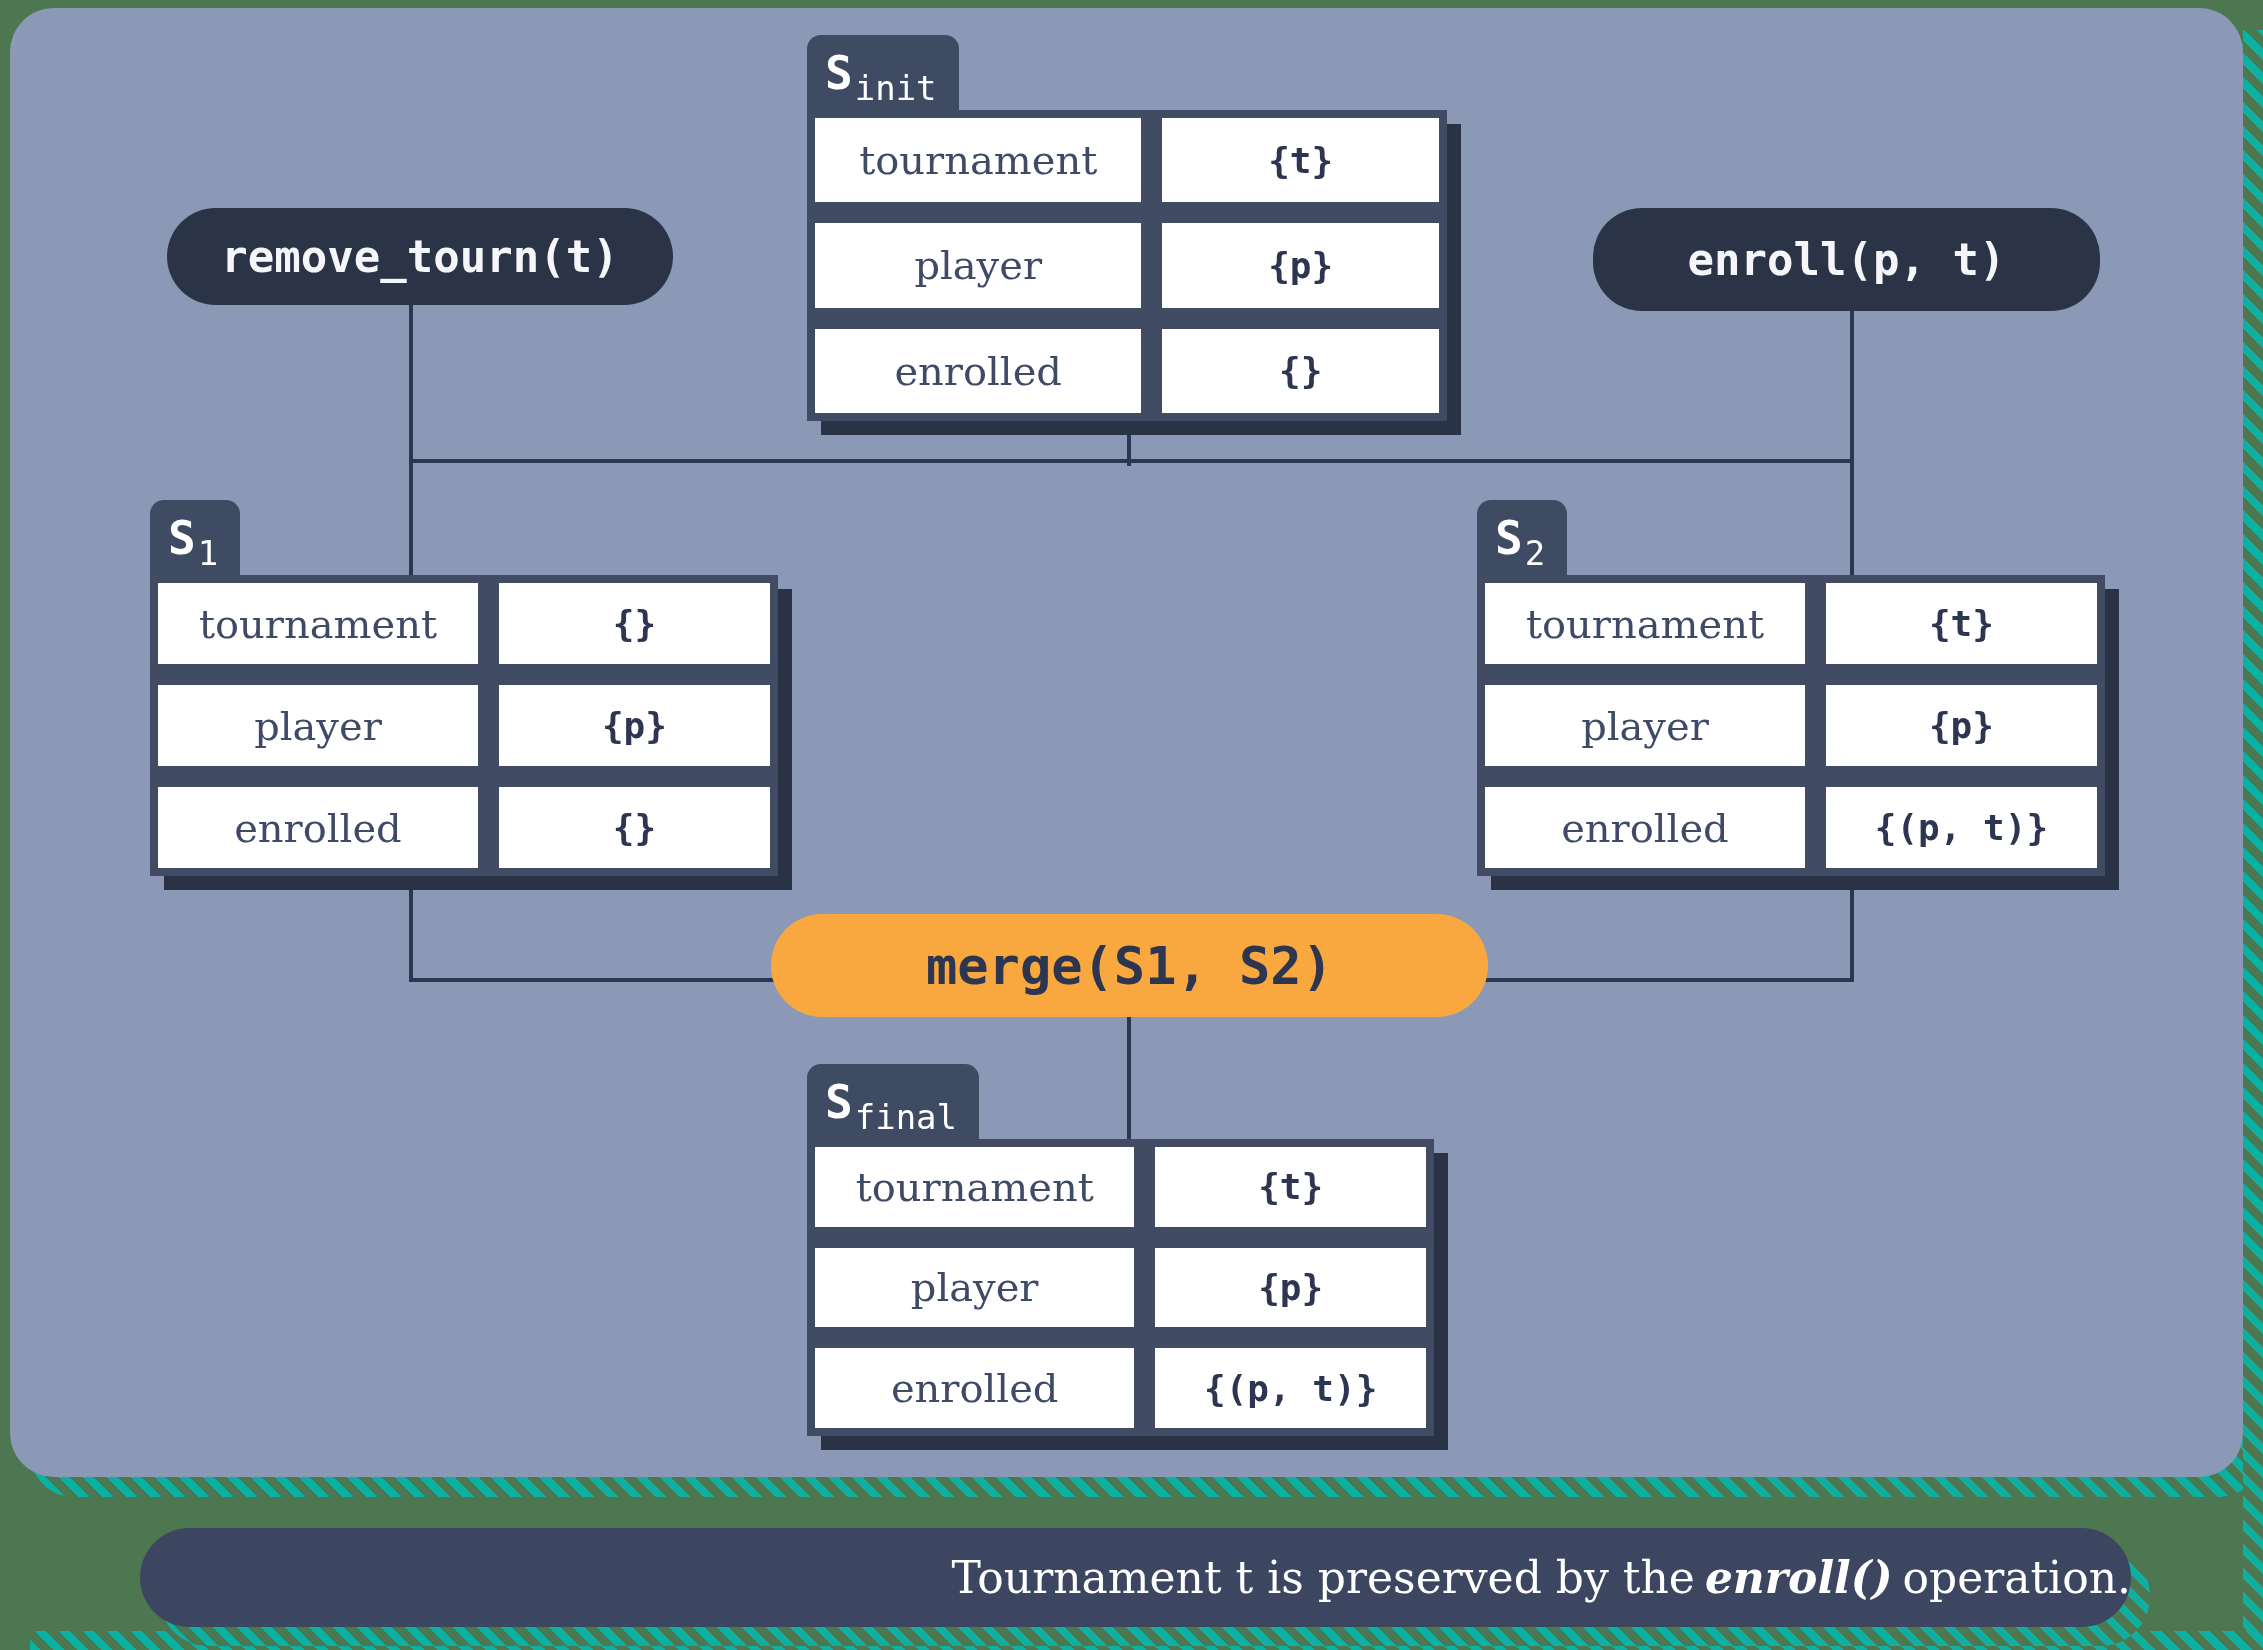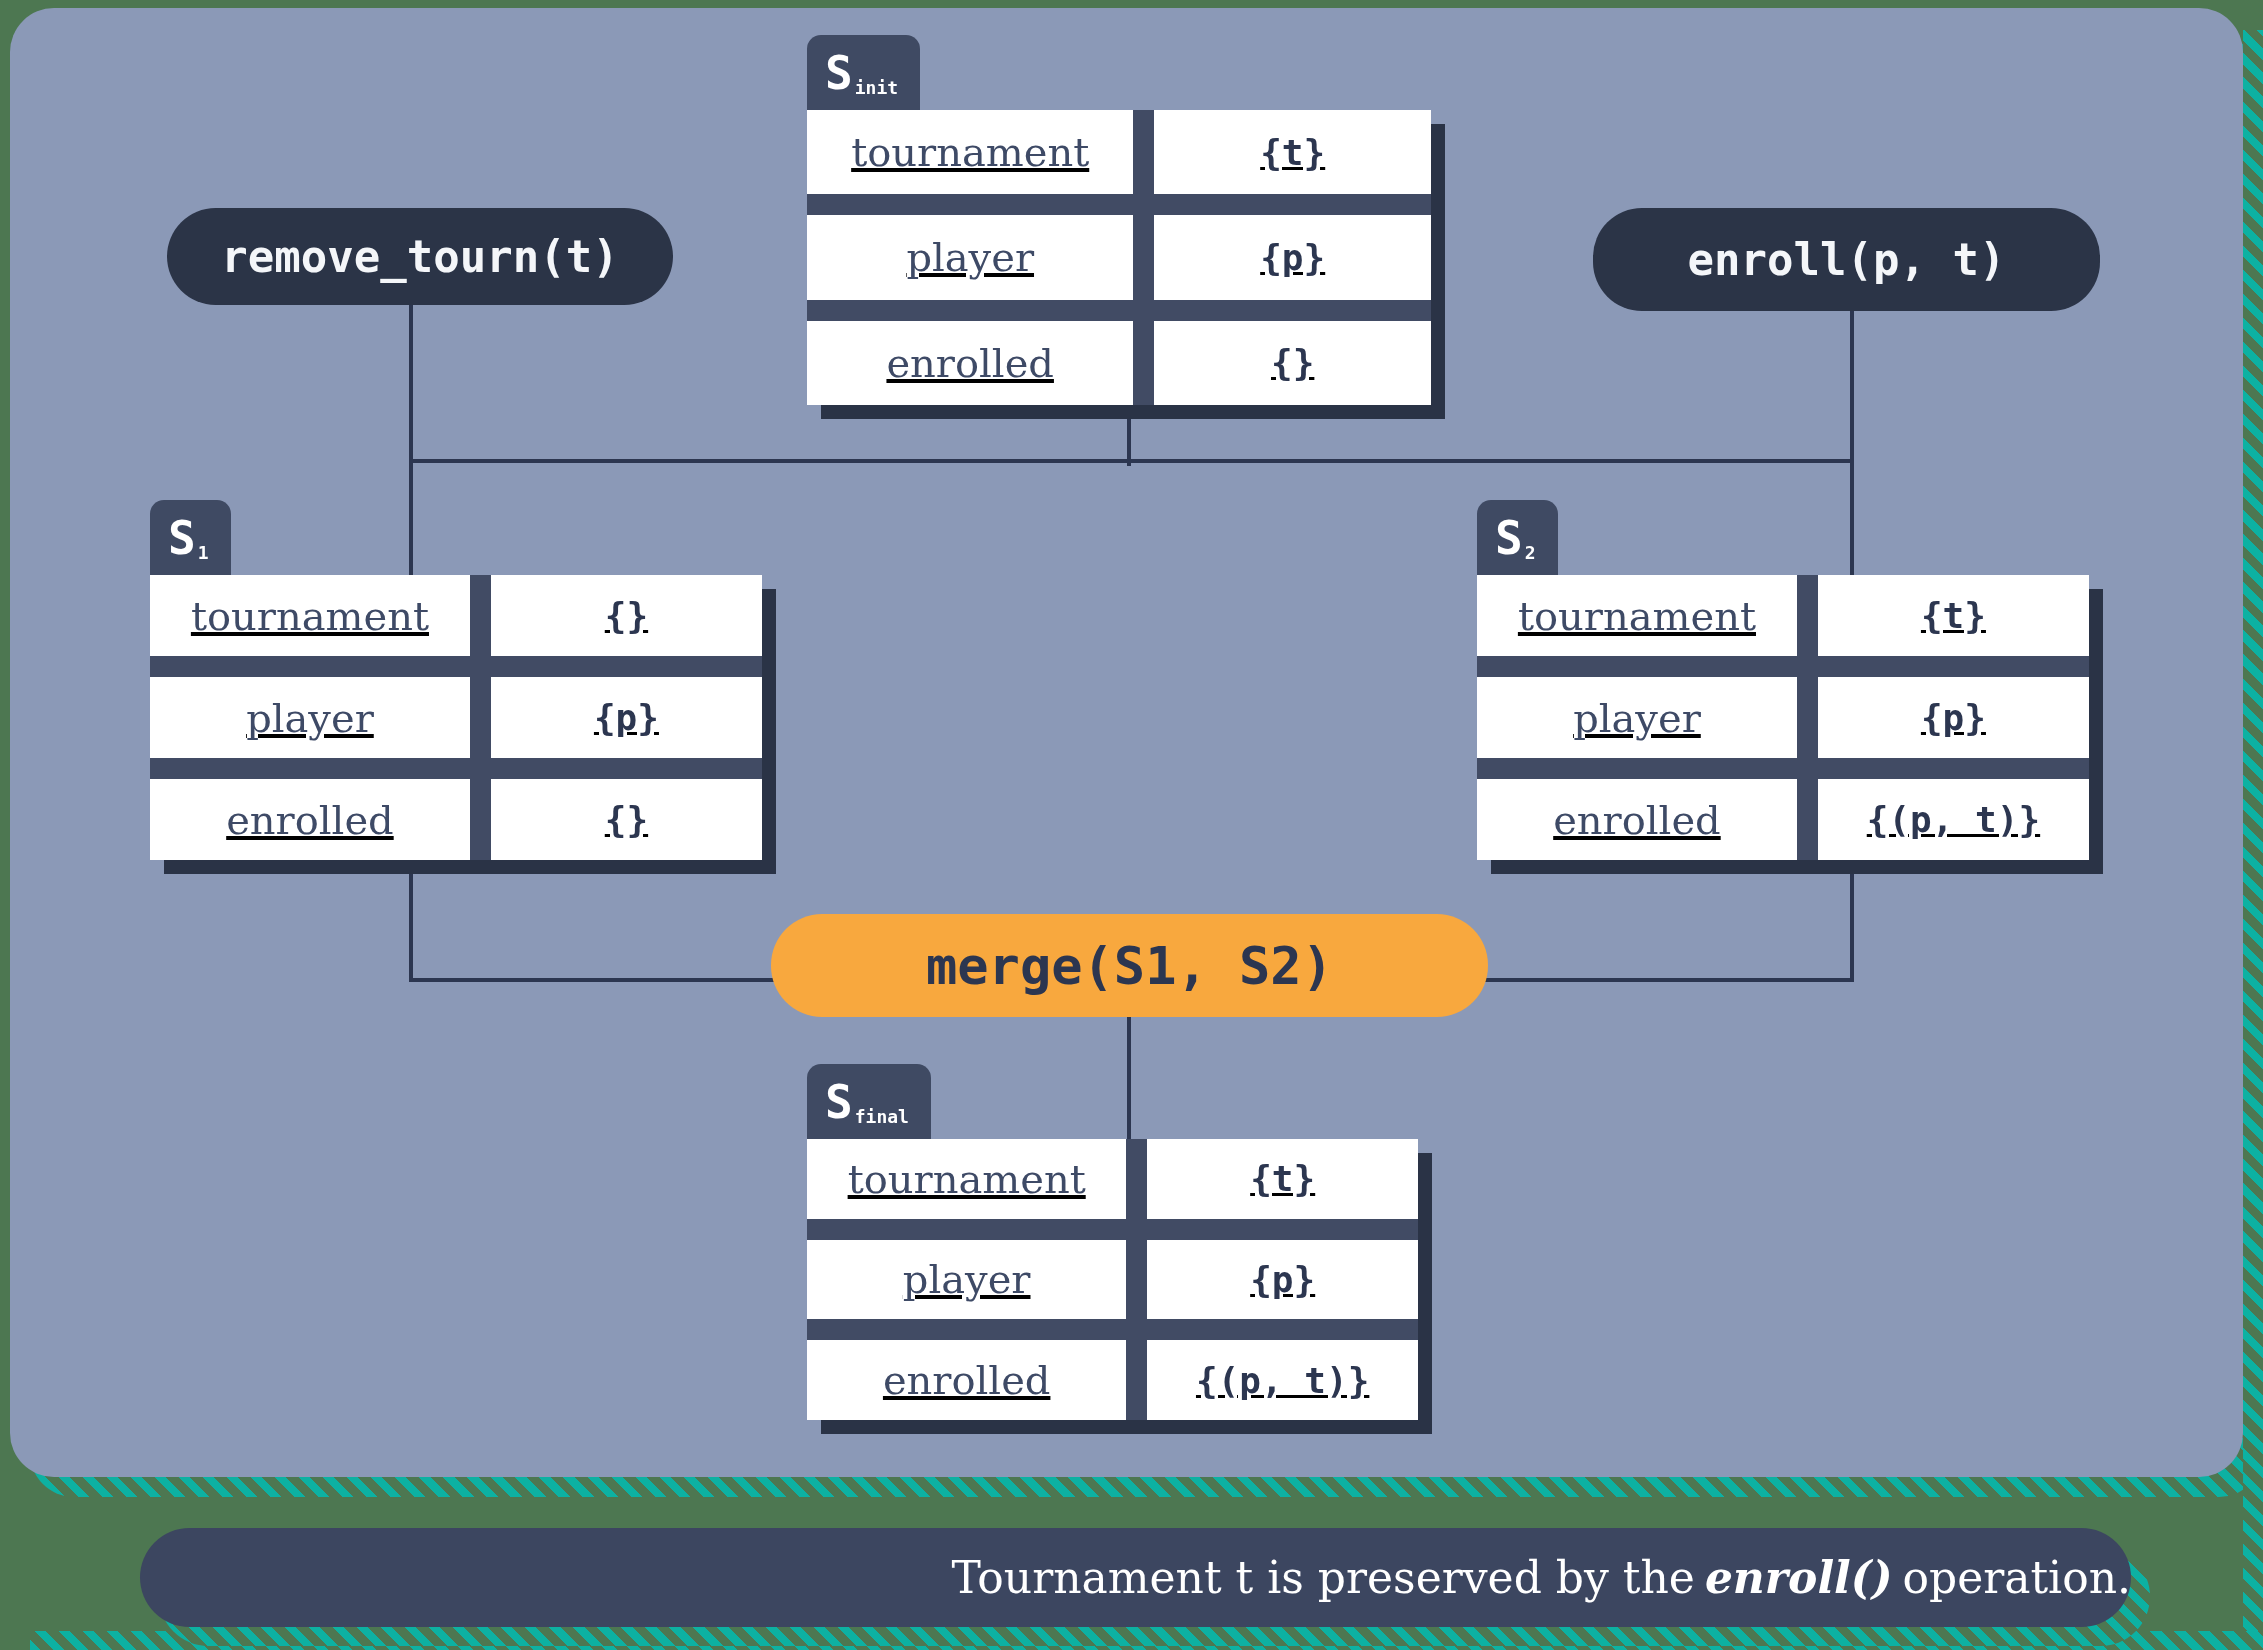--- a/index.html
+++ b/index.html
@@ -48,26 +48,25 @@
   
   .state-table{position:absolute;z-index:3;}
   .tab{
     display:inline-flex;align-items:center;
     background:#3f4a63;color:#ffffff;
     border-radius:14px 14px 0 0;
     padding:0 22px 0 18px;height:75px;
     position:relative;
   }
   .tab .tab-main{font-size:46px;font-weight:bold;line-height:1;}
-  .tab .tab-sub{font-size:18px;font-weight:bold;line-height:1;transform:translateY(15px);margin-left:2px;}
+  .tab .tab-sub{font-size:34px;font-weight:normal;line-height:1;transform:translateY(15px);margin-left:2px;}
   .grid{
     display:grid;grid-template-columns:1.18fr 1fr;grid-auto-rows:1fr;
-    gap:21px;background:#414b64;
+    gap:21px;padding:8px;background:#414b64;
     box-shadow:14px 14px 0 #2a3346;
-    text-decoration:underline;
   }
   .cell{
     background:#ffffff;display:flex;align-items:center;justify-content:center;
   }
   .cell.field{
     font-family:"DejaVu Serif", serif;font-size:40px;color:#3e4a66;
   }
   .cell.value{
     font-family:"DejaVu Sans Mono", monospace;font-weight:bold;font-size:36px;color:#2c3650;
   }

